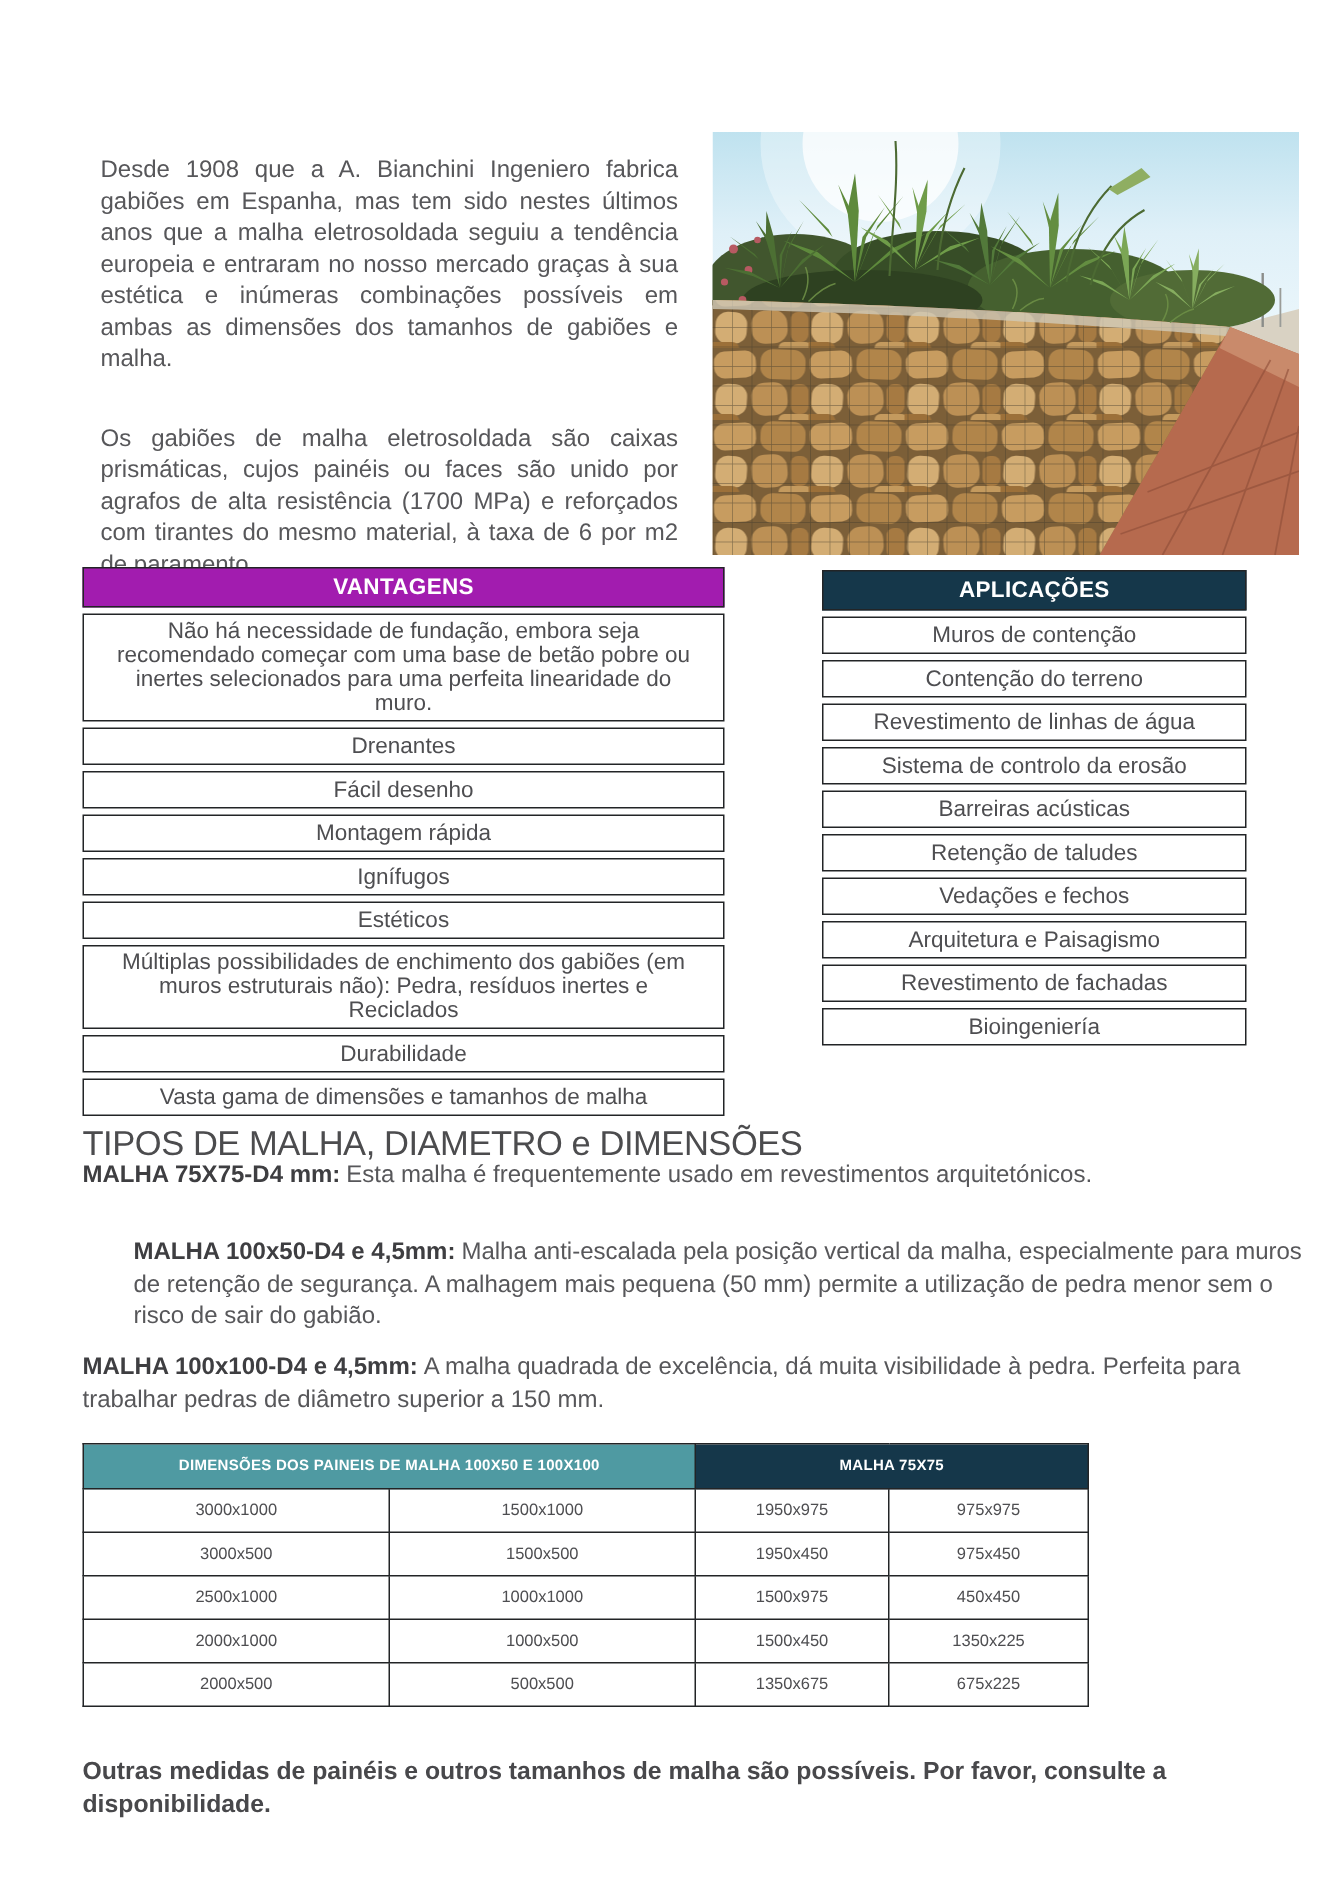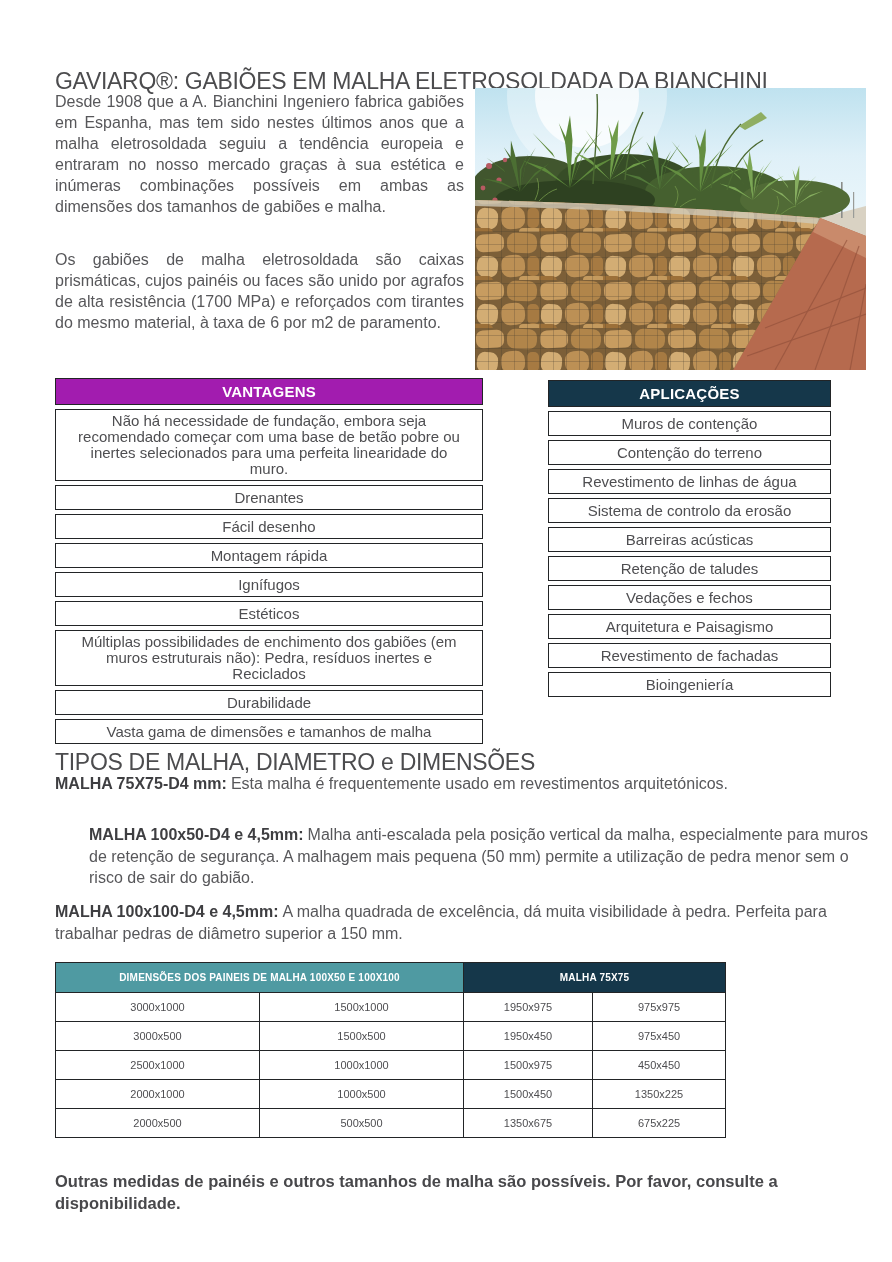--- a/index.html
+++ b/index.html
@@ -12,21 +12,21 @@
     position:absolute;left:55px;top:52px;width:792px;
     font-size:23px;line-height:28px;font-weight:400;color:#4c4c4e;letter-spacing:-0.3px;
   }
   .h2{
     position:absolute;left:55px;top:729px;width:792px;
     font-size:23px;line-height:28px;font-weight:400;color:#4c4c4e;letter-spacing:-0.3px;
   }
   
   .intro-col{position:absolute;left:55px;top:91px;width:409px;}
   .intro-col p{
-    margin:0;text-align:justify;font-size:16px;line-height:21px;color:#57575a;
+    margin:12px;text-align:justify;font-size:16px;line-height:21px;color:#57575a;
   }
   .intro-col p + p{margin-top:32px;}
   
   .photo{position:absolute;left:475px;top:88px;width:391px;height:282px;display:block;}
   
   .mini-table{position:absolute;box-sizing:border-box;}
   .mini-table.vantagens{left:55px;top:378px;width:428px;}
   .mini-table.aplicacoes{left:548px;top:380px;width:283px;}
   .mini-header{
     box-sizing:border-box;border:1.5px solid #222426;height:27px;
@@ -62,21 +62,20 @@
   .footer-note{
     position:absolute;left:55px;top:1170px;width:792px;margin:0;
     font-size:16.5px;line-height:22px;font-weight:700;color:#48484b;
   }
 </style>
 </head>
 <body>
 
 <div class="page">
 
-  <h1 class="h1">GAVIARQ®: GABIÕES EM MALHA ELETROSOLDADA DA BIANCHINI</h1>
 
   <div class="intro-col">
     <p>Desde 1908 que a A. Bianchini Ingeniero fabrica gabiões em Espanha, mas tem sido nestes últimos anos que a malha eletrosoldada seguiu a tendência europeia e entraram no nosso mercado graças à sua estética e inúmeras combinações possíveis em ambas as dimensões dos tamanhos de gabiões e malha.</p>
     <p>Os gabiões de malha eletrosoldada são caixas prismáticas, cujos painéis ou faces são unido por agrafos de alta resistência (1700 MPa) e reforçados com tirantes do mesmo material, à taxa de 6 por m2 de paramento.</p>
   </div>
 
   <svg class="photo" viewBox="0 0 391 282" preserveAspectRatio="none" aria-hidden="true">
     <defs>
       <linearGradient id="sky" x1="0" y1="0" x2="0" y2="1">
         <stop offset="0" stop-color="#bfe2ef"></stop>

